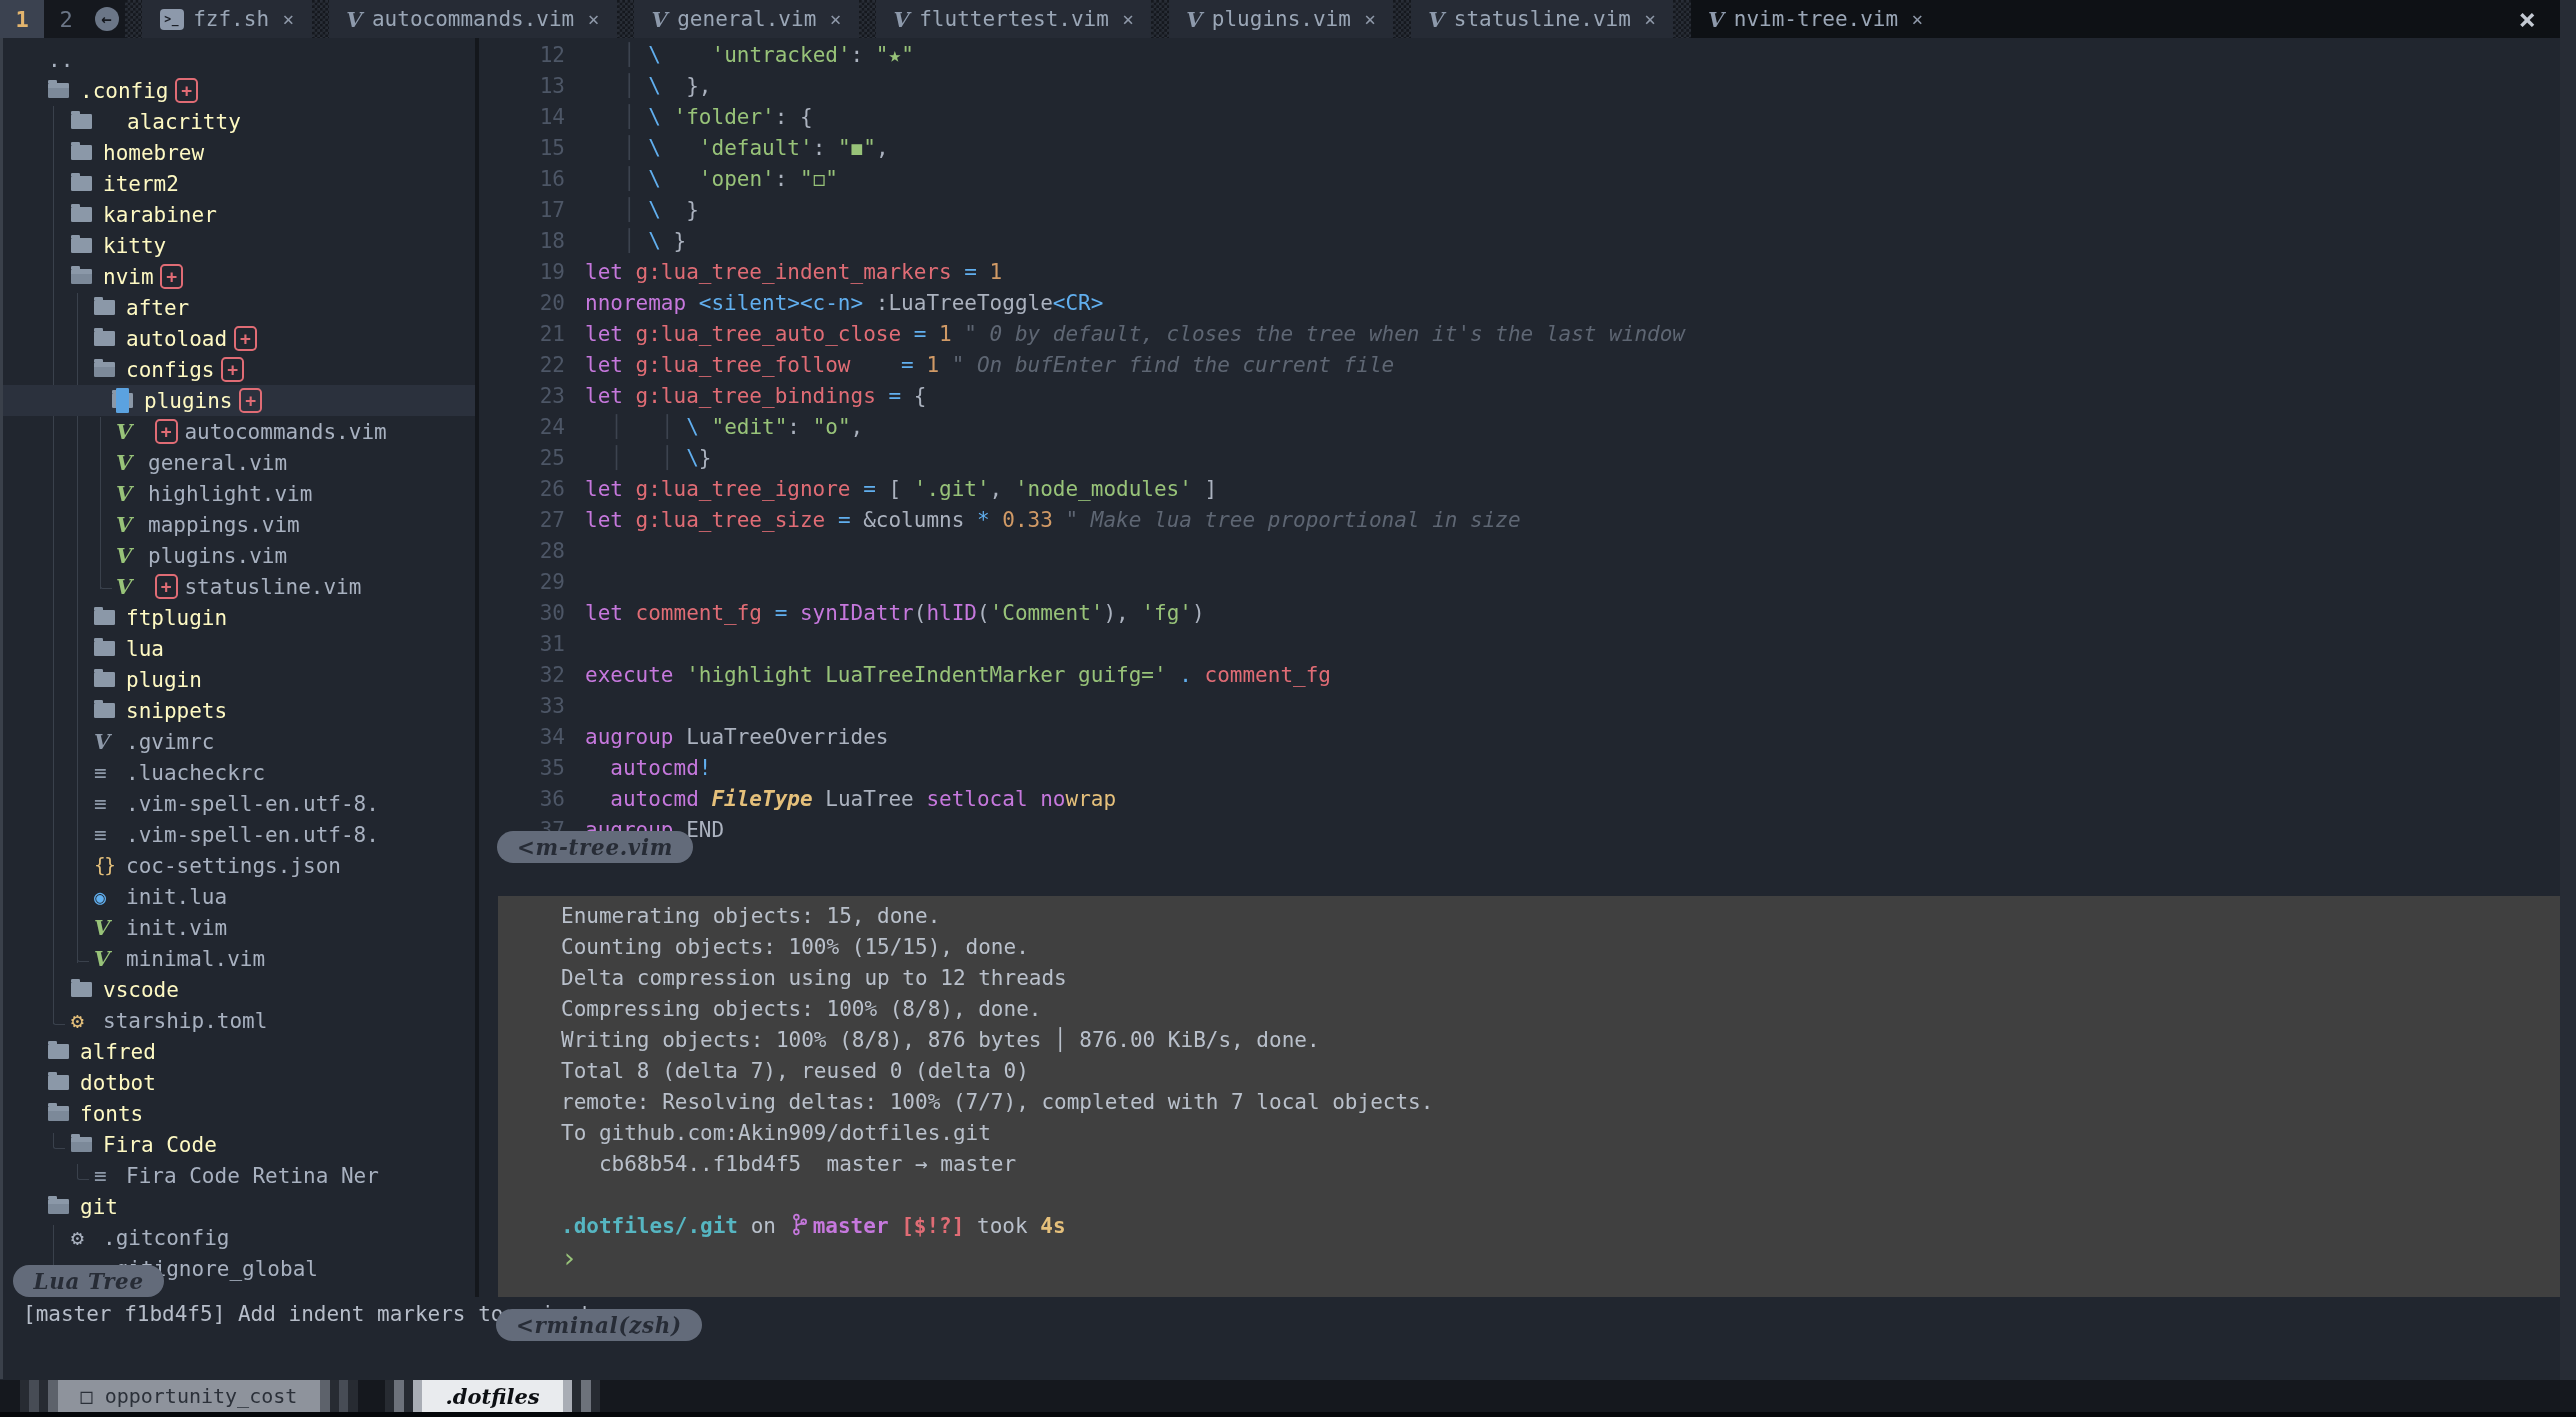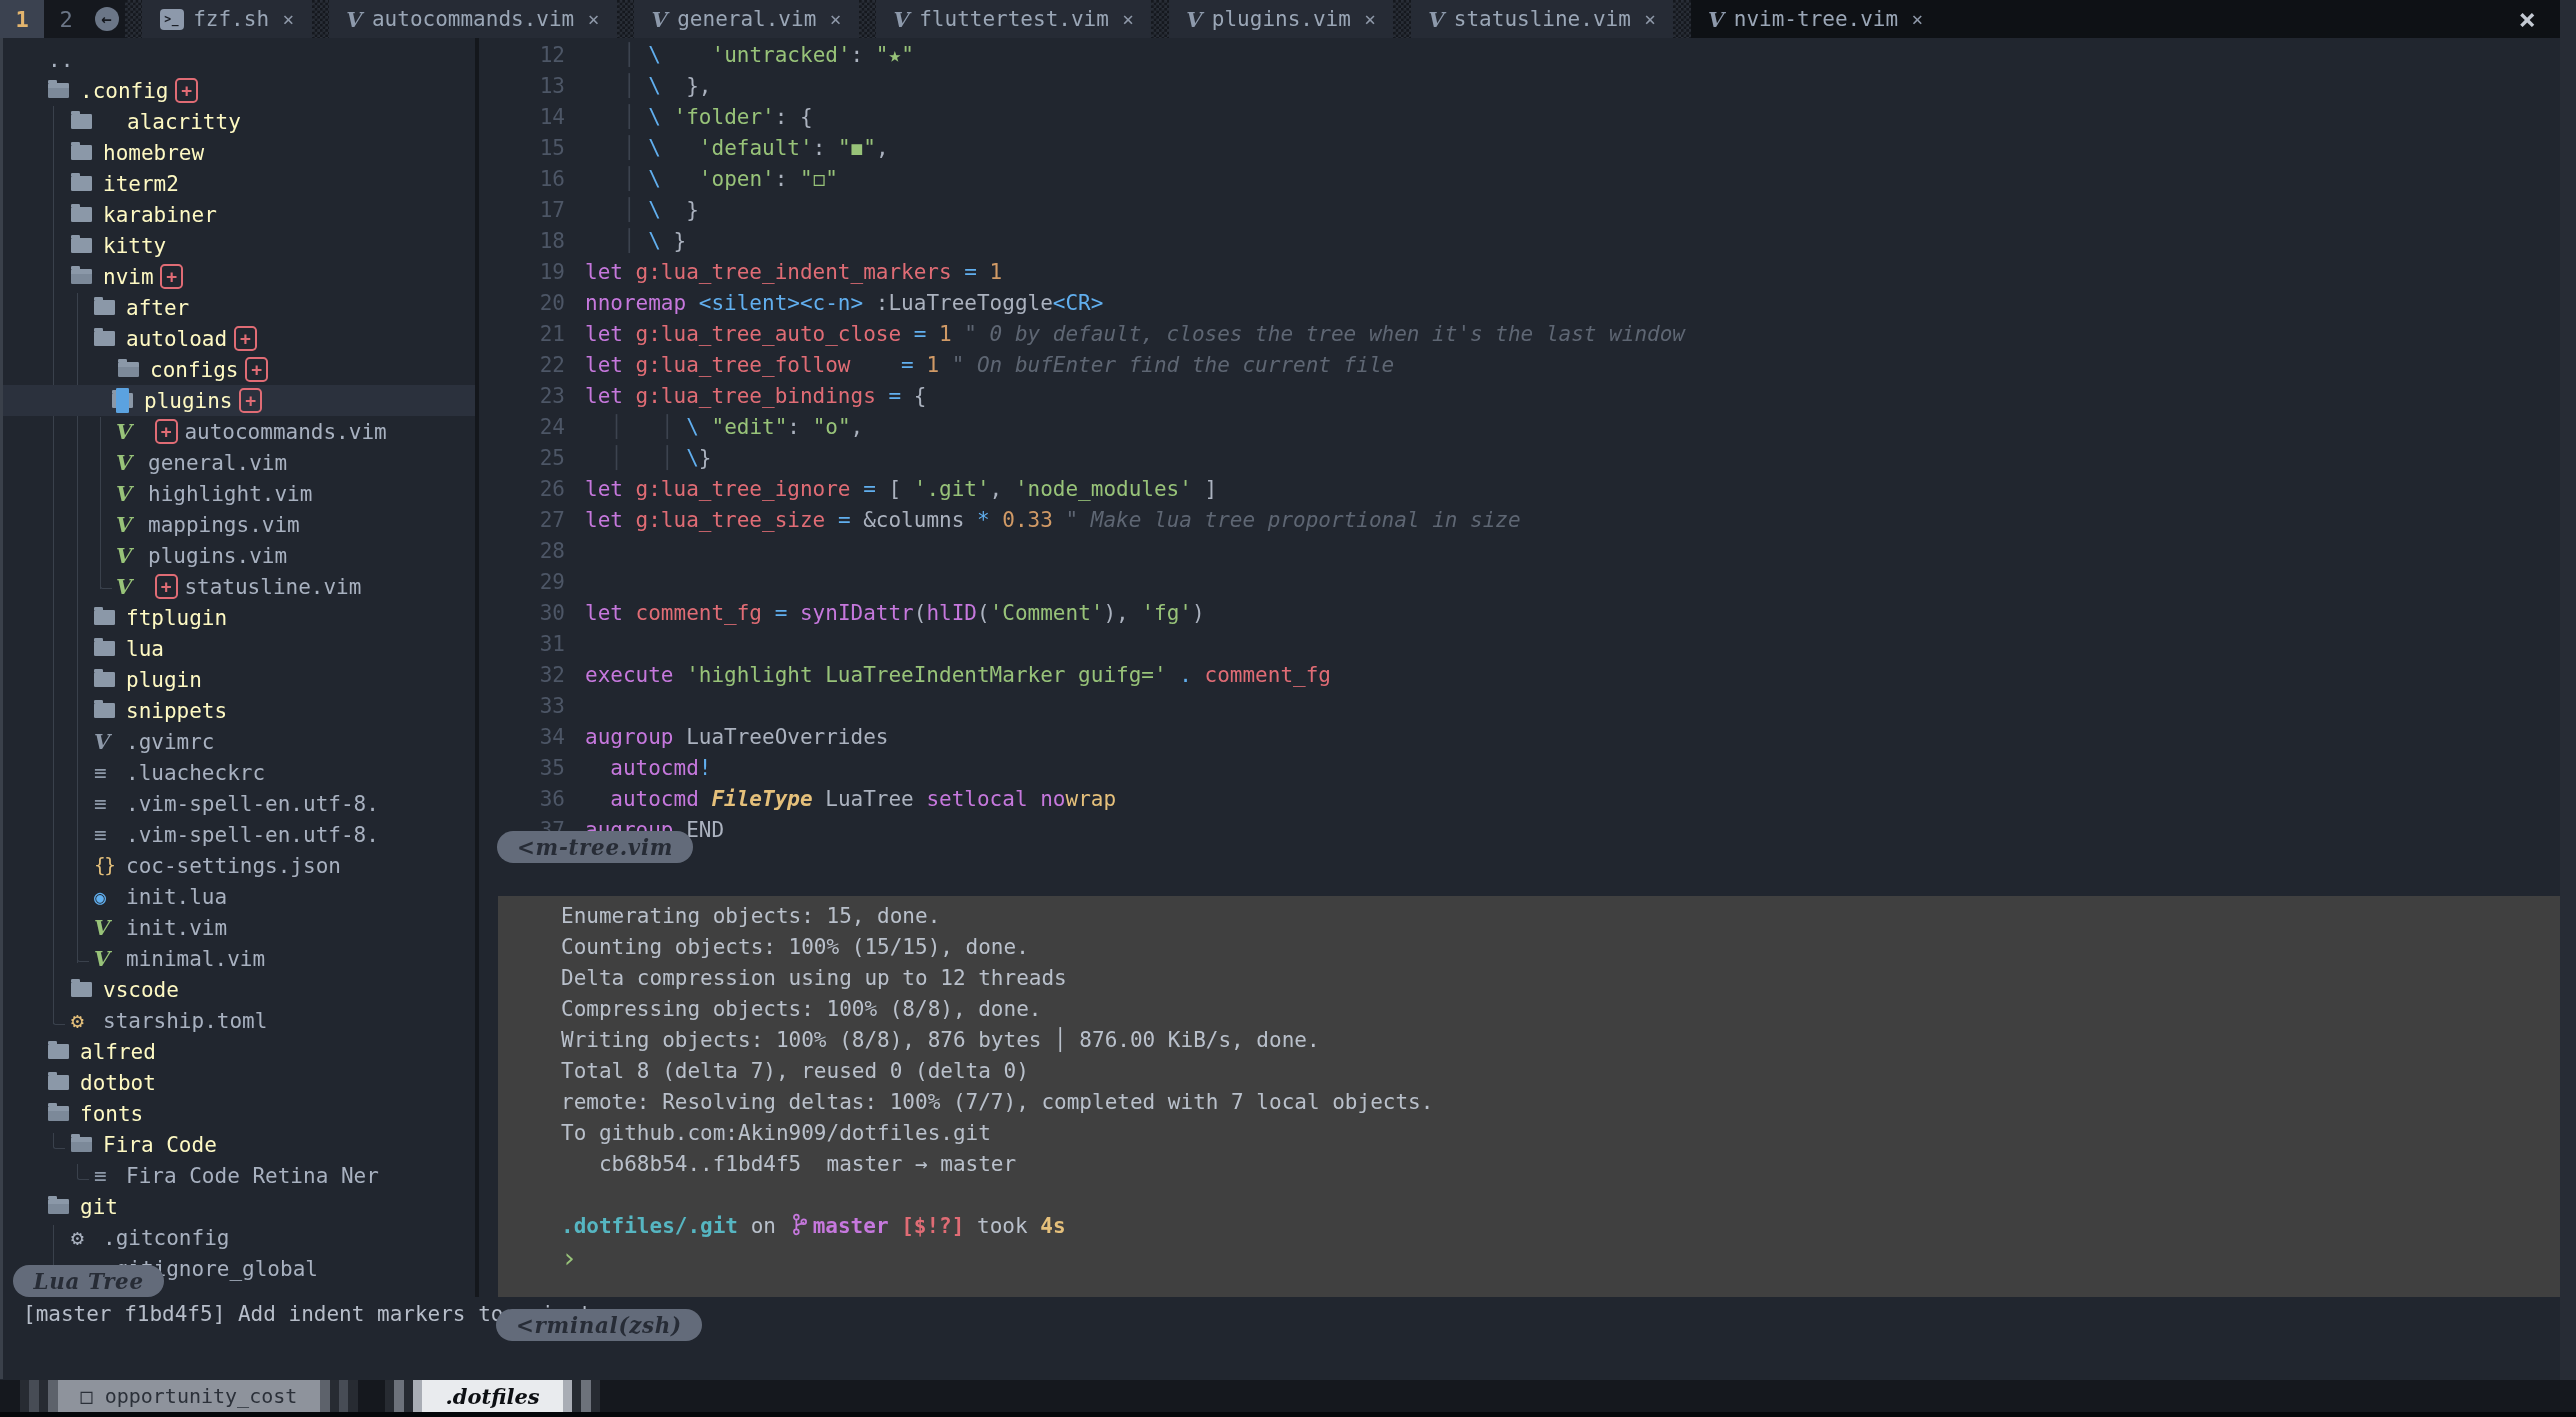--- a/index.html
+++ b/index.html
@@ -202,21 +202,21 @@
         <div class="trow" style="padding-left: 48px;"><span class="tlabel-file">..</span></div>
         <div class="trow" style="padding-left: 48px;"><span class="ticon"><span class="fold open"></span></span><span class="tlabel-folder">.config</span><span class="plusbadge">+</span></div>
         <div class="trow" style="padding-left: 71px; gap: 24px;"><span class="ticon"><span class="fold"></span></span><span class="tlabel-folder">alacritty</span></div>
         <div class="trow" style="padding-left: 71px;"><span class="ticon"><span class="fold"></span></span><span class="tlabel-folder">homebrew</span></div>
         <div class="trow" style="padding-left: 71px;"><span class="ticon"><span class="fold"></span></span><span class="tlabel-folder">iterm2</span></div>
         <div class="trow" style="padding-left: 71px;"><span class="ticon"><span class="fold"></span></span><span class="tlabel-folder">karabiner</span></div>
         <div class="trow" style="padding-left: 71px;"><span class="ticon"><span class="fold"></span></span><span class="tlabel-folder">kitty</span></div>
         <div class="trow" style="padding-left: 71px;"><span class="ticon"><span class="fold open"></span></span><span class="tlabel-folder">nvim</span><span class="plusbadge">+</span></div>
         <div class="trow" style="padding-left: 94px;"><span class="ticon"><span class="fold"></span></span><span class="tlabel-folder">after</span></div>
         <div class="trow" style="padding-left: 94px;"><span class="ticon"><span class="fold"></span></span><span class="tlabel-folder">autoload</span><span class="plusbadge">+</span></div>
-        <div class="trow" style="padding-left: 118px;"><span class="ticon"><span class="fold open"></span></span><span class="tlabel-folder">configs</span><span class="plusbadge">+</span></div>
+        <div class="trow" style="padding-left: 94px;"><span class="ticon"><span class="fold open"></span></span><span class="tlabel-folder">configs</span><span class="plusbadge">+</span></div>
         <div class="trow selected" style="padding-left: 116px;"><span class="cursorblk"></span><span class="ticon"><span class="fold"></span></span><span class="tlabel-folder">plugins</span><span class="plusbadge">+</span></div>
         <div class="trow" style="padding-left: 116px;"><span class="ticon"><span class="glyph-v">V</span></span><span class="plusbadge">+</span><span class="tlabel-file">autocommands.vim</span></div>
         <div class="trow" style="padding-left: 116px;"><span class="ticon"><span class="glyph-v">V</span></span><span class="tlabel-file">general.vim</span></div>
         <div class="trow" style="padding-left: 116px;"><span class="ticon"><span class="glyph-v">V</span></span><span class="tlabel-file">highlight.vim</span></div>
         <div class="trow" style="padding-left: 116px;"><span class="ticon"><span class="glyph-v">V</span></span><span class="tlabel-file">mappings.vim</span></div>
         <div class="trow" style="padding-left: 116px;"><span class="ticon"><span class="glyph-v">V</span></span><span class="tlabel-file">plugins.vim</span></div>
         <div class="trow" style="padding-left: 116px;"><span class="ticon"><span class="glyph-v">V</span></span><span class="plusbadge">+</span><span class="tlabel-file">statusline.vim</span></div>
         <div class="trow" style="padding-left: 94px;"><span class="ticon"><span class="fold"></span></span><span class="tlabel-folder">ftplugin</span></div>
         <div class="trow" style="padding-left: 94px;"><span class="ticon"><span class="fold"></span></span><span class="tlabel-folder">lua</span></div>
         <div class="trow" style="padding-left: 94px;"><span class="ticon"><span class="fold"></span></span><span class="tlabel-folder">plugin</span></div>

